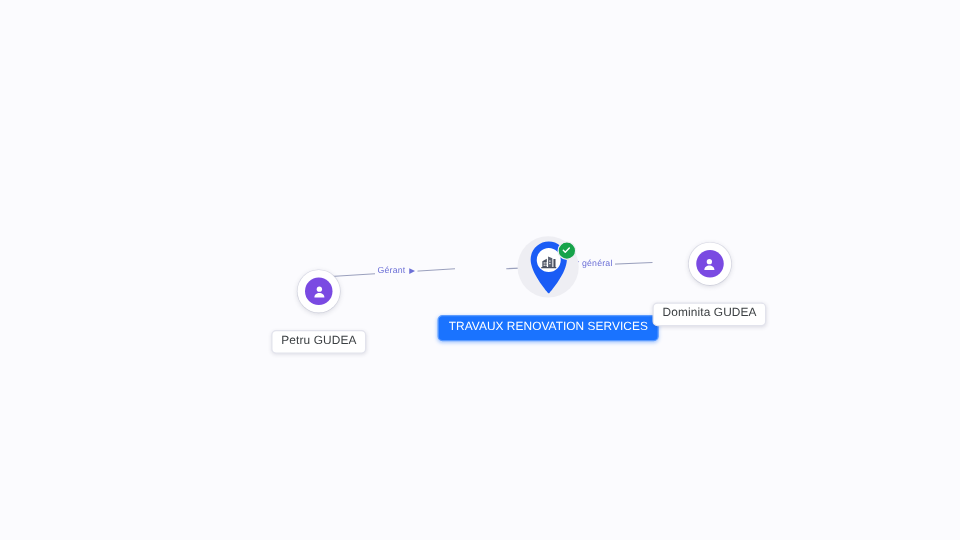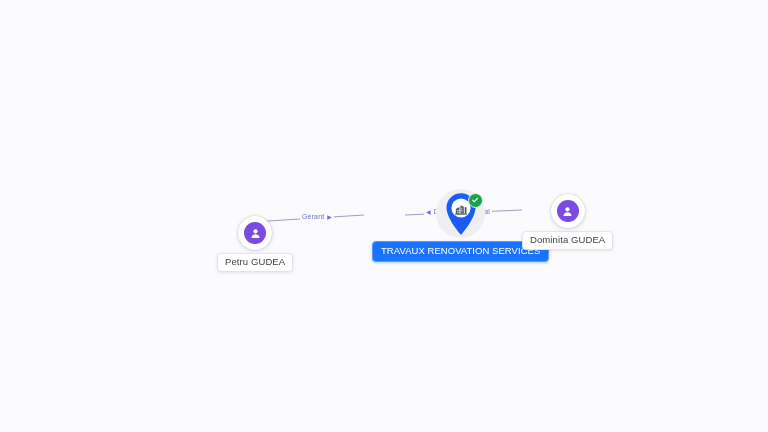--- a/index.html
+++ b/index.html
@@ -104,21 +104,21 @@
     background: #16a34a;
     border: 1.5px solid #eeeef3;
     display: flex;
     align-items: center;
     justify-content: center;
     z-index: 3;
   }
 
   
   .node-label {
-    margin-top: 3px;
+    margin-top: 14px;
     padding: 3px 7px 4px 7px;
     border-radius: 4px;
     background: #ffffff;
     border: 1px solid #e2e3ec;
     box-shadow: 0 1px 3px rgba(60,64,90,0.13);
     font-size: 9.5px;
     line-height: 1;
     color: #3c4043;
     white-space: nowrap;
     letter-spacing: 0.1px;
@@ -148,21 +148,21 @@
     padding: 1px 2px;
   }
   .edge-label .arrow-glyph {
     font-size: 6px;
     color: #6b6fd6;
     line-height: 1;
   }
 
   
   #node-petru      { left: 217px; top: 216px; }
-  #node-company    { left: 372px; top: 189px; align-items: center; }
+  #node-company    { left: 350px; top: 189px; align-items: center; }
   #node-dominita   { left: 522px; top: 194px; }
 
   #edge-label-gerant   { left: 300px; top: 212px; }
   #edge-label-directeur{ left: 424px; top: 207px; }
 </style>
 </head>
 <body>
 
 <div id="graph-canvas">
 

